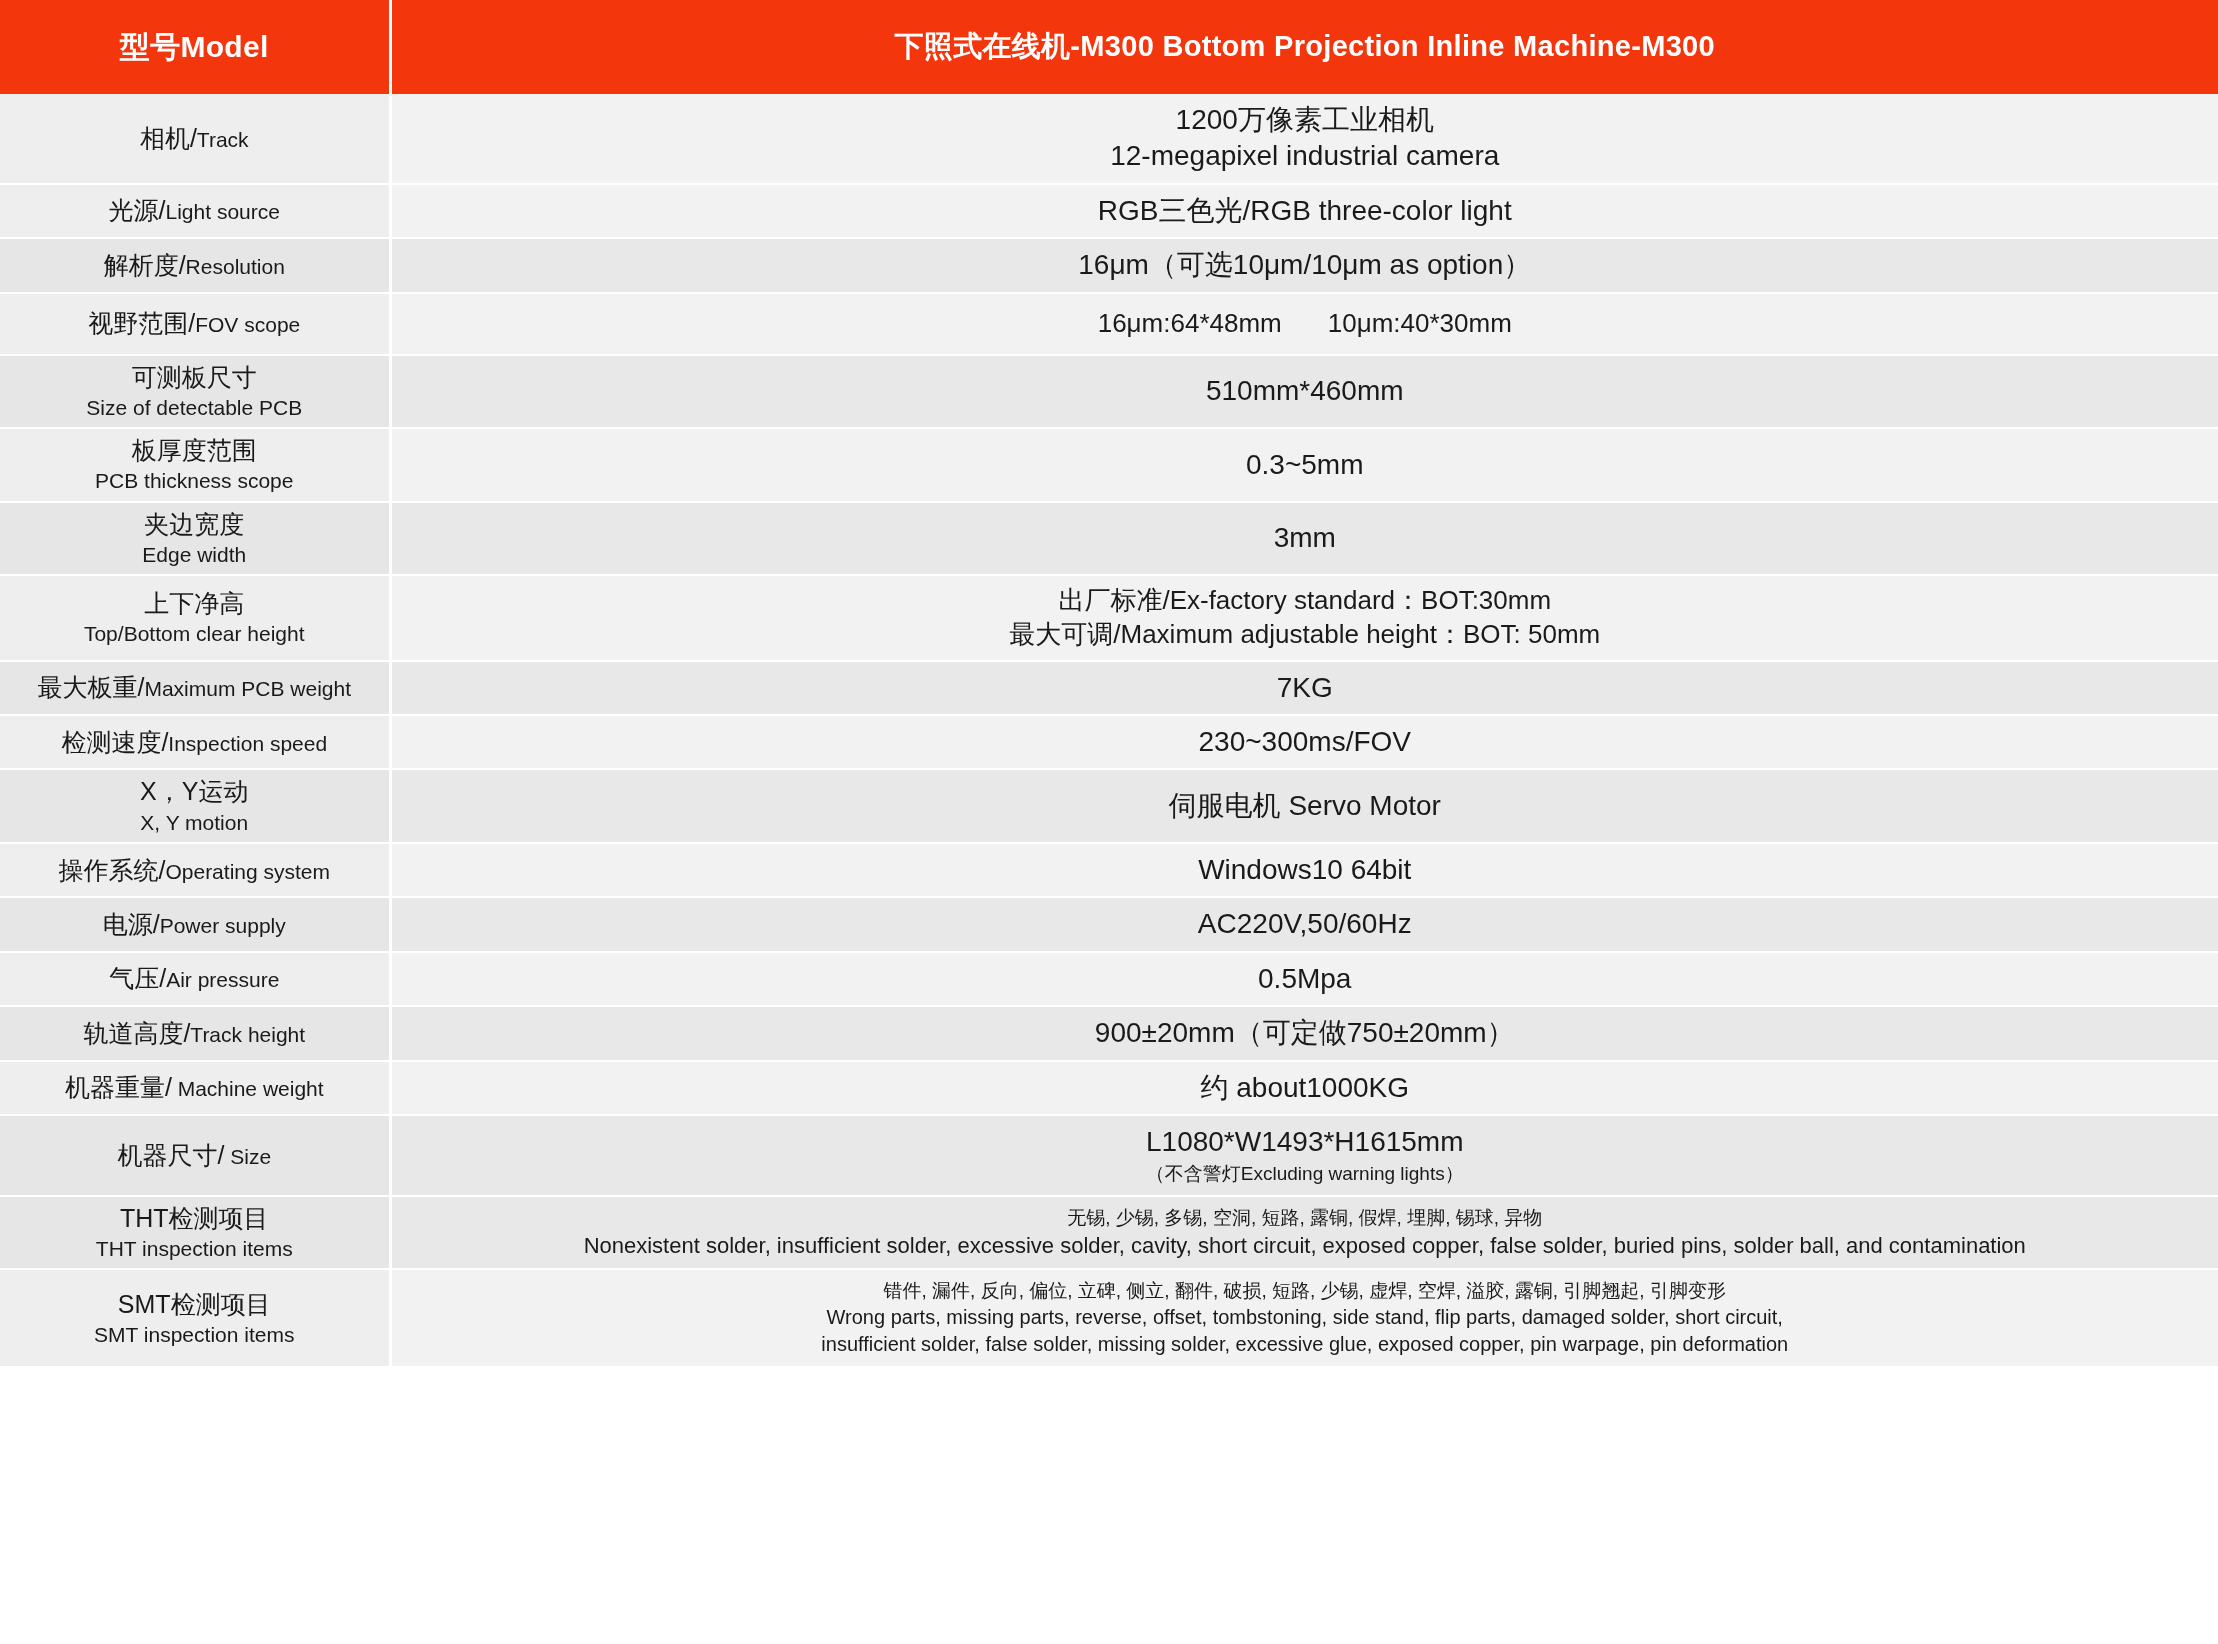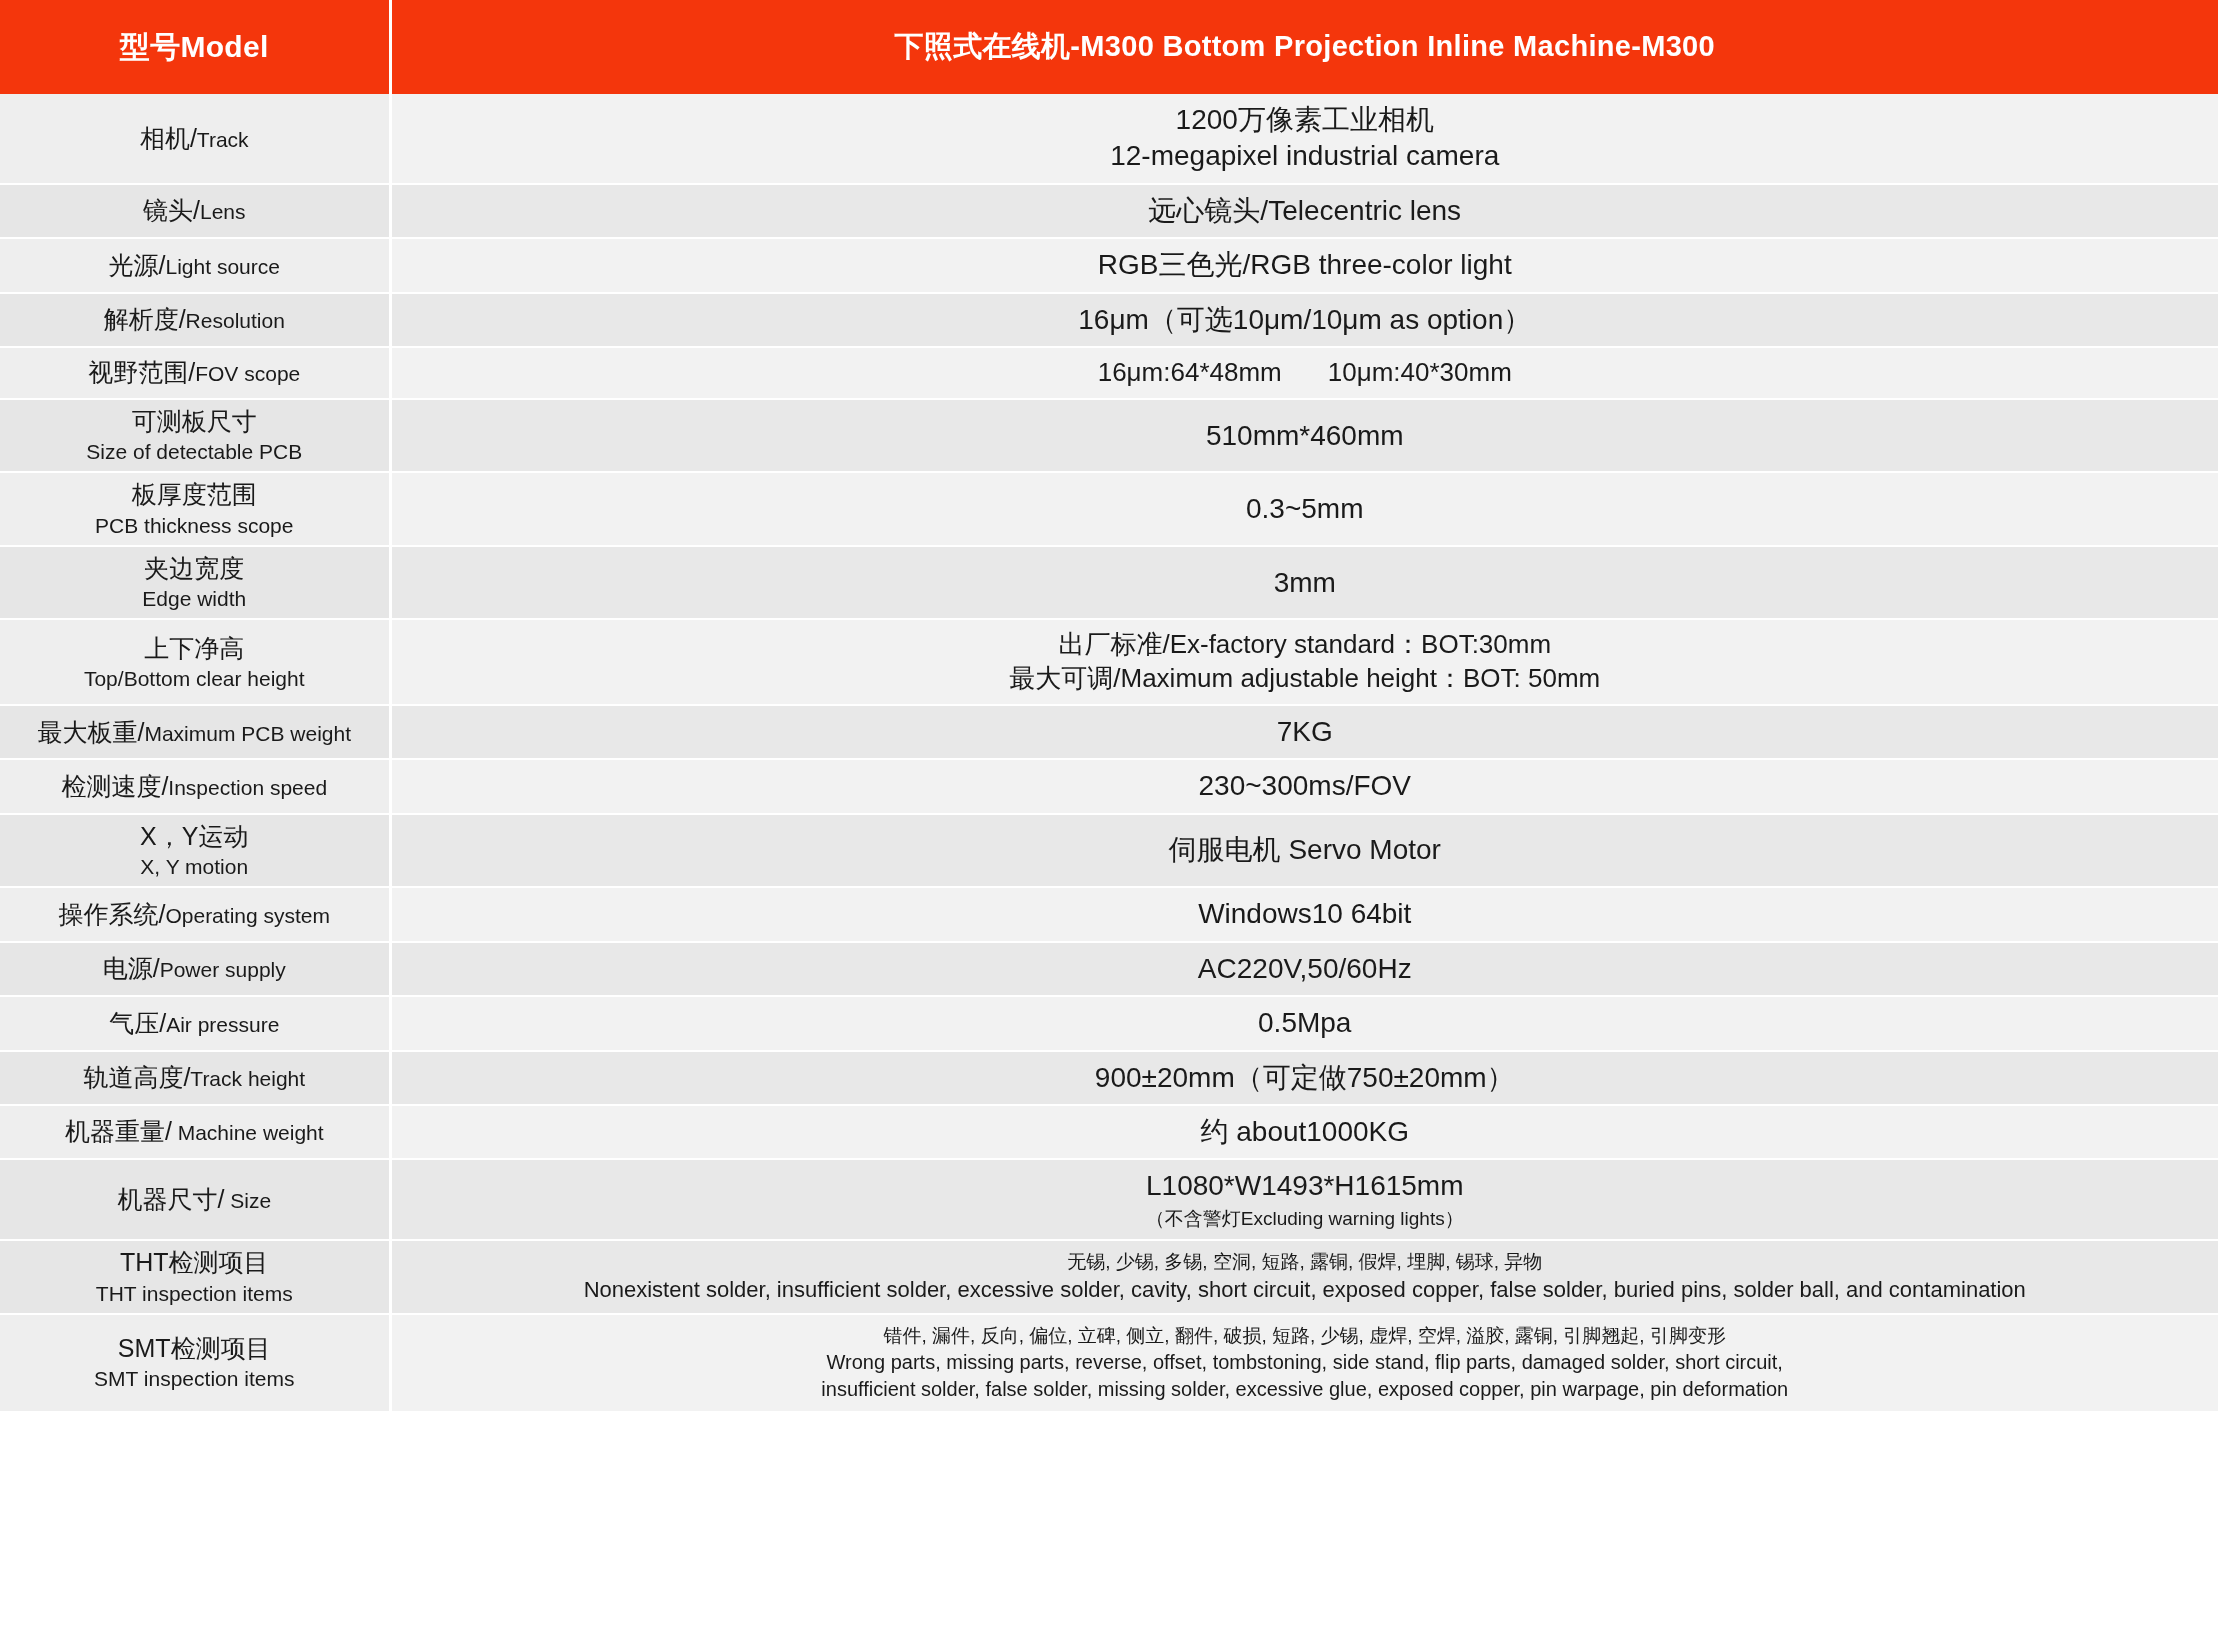--- a/index.html
+++ b/index.html
@@ -97,39 +97,33 @@
       <td class="hdr-label">型号Model</td>
       <td class="hdr-value">下照式在线机-M300 Bottom Projection Inline Machine-M300</td>
     </tr>
   <tr class="row light" style="height: 52px;">
         <td class="label lbl-inline"><span class="cn">相机/</span><span class="en">Track</span></td>
         <td class="value">
           <span class="val-line small">1200万像素工业相机</span>
           <span class="val-line small">12-megapixel industrial camera</span>
         </td>
       </tr>
-      <tr class="row dark" style="height: 52px;">
-        <td class="label lbl-inline"><span class="cn">镜头/</span><span class="en">Lens</span></td>
-        <td class="value">
-          <span class="val-line val-big">远心镜头/Telecentric lens</span>
-        </td>
-      </tr>
       <tr class="row light" style="height: 52px;">
         <td class="label lbl-inline"><span class="cn">光源/</span><span class="en">Light source</span></td>
         <td class="value">
           <span class="val-line val-big">RGB三色光/RGB three-color light</span>
         </td>
       </tr>
       <tr class="row dark" style="height: 52px;">
         <td class="label lbl-inline"><span class="cn">解析度/</span><span class="en">Resolution</span></td>
         <td class="value">
           <span class="val-line val-big">16μm（可选10μm/10μm as option）</span>
         </td>
       </tr>
-      <tr class="row light" style="height: 52px;">
+      <tr class="row light" style="height: 62px;">
         <td class="label lbl-inline"><span class="cn">视野范围/</span><span class="en">FOV scope</span></td>
         <td class="value"><span class="two-col-vals"><span>16μm:64*48mm</span><span class="gap"></span><span>10μm:40*30mm</span></span></td>
       </tr>
       <tr class="row dark" style="height: 70px;">
         <td class="label lbl-stack">
           <span class="cn">可测板尺寸</span>
           <span class="en">Size of detectable PCB</span>
         </td>
         <td class="value">
           <span class="val-line val-big">510mm*460mm</span>

